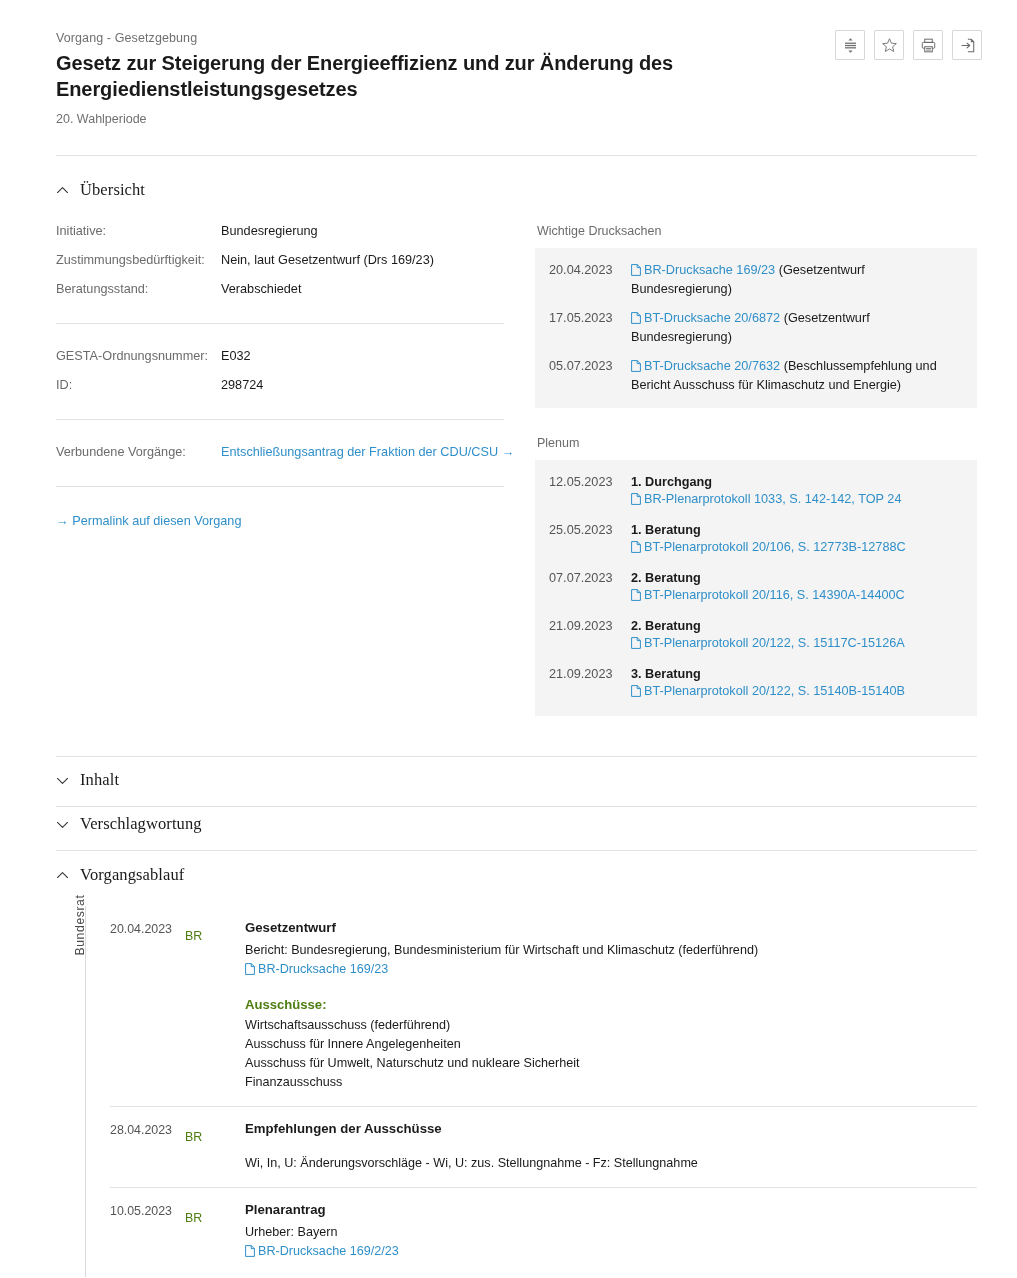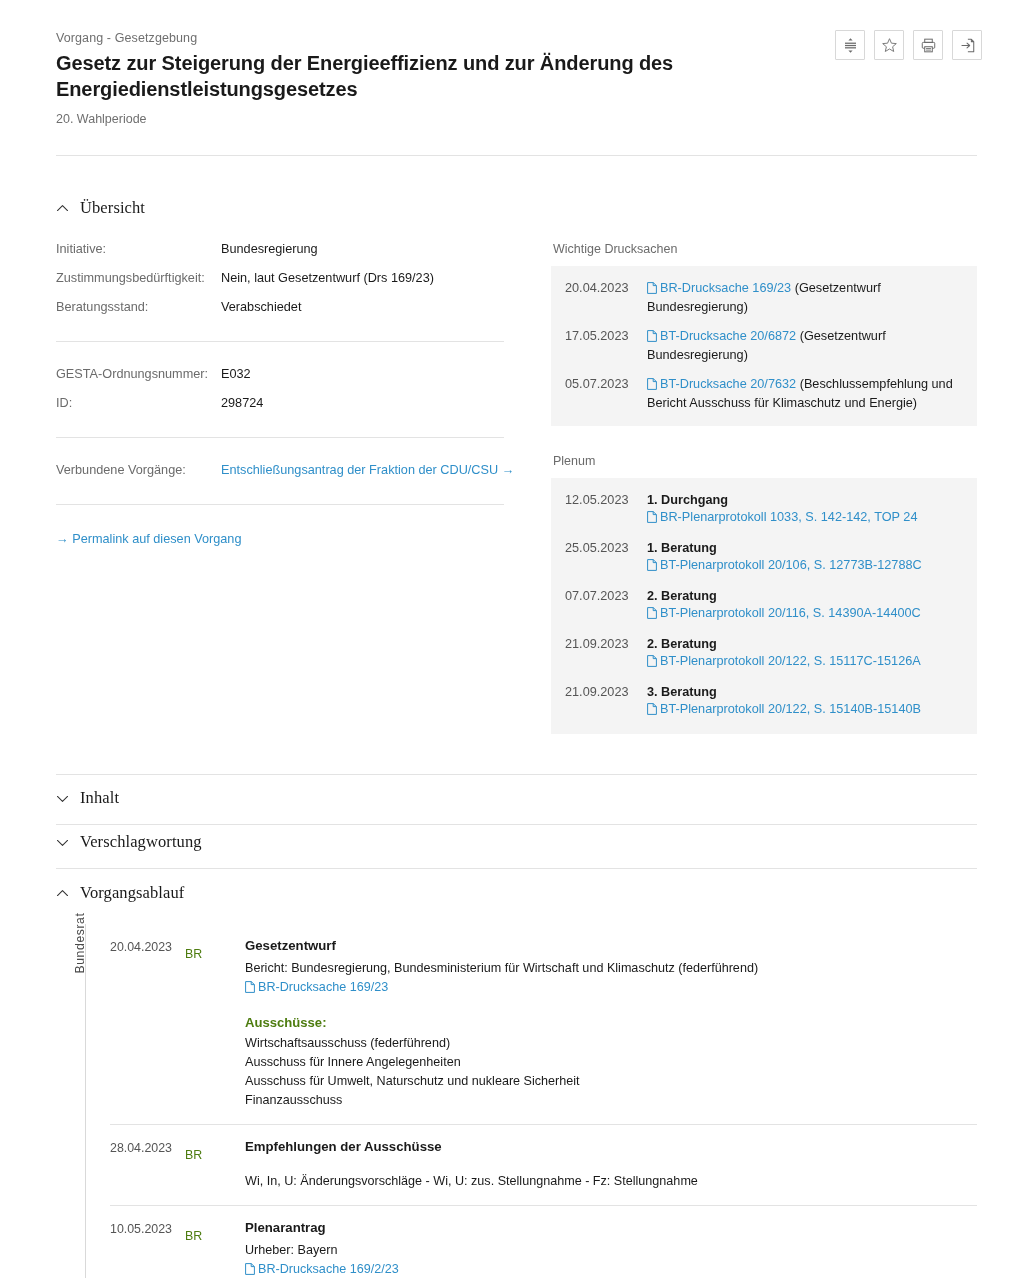--- a/index.html
+++ b/index.html
@@ -98,28 +98,28 @@
     height: 13px;
     flex: 0 0 auto;
     display: block;
   }
   .section-head .sh-label {
     font-family: "Liberation Serif", serif;
     font-size: 16.5px;
     color: #1a1a1a;
     letter-spacing: .1px;
   }
-  .head-overview { margin-top: 35px; text-align: center; }
+  .head-overview { margin-top: 17px; text-align: center; }
 
   
   .overview {
     display: flex;
     padding: 0 40px 0 56px;
     margin-top: 16px;
-    gap: 16px;
+    gap: 0;
   }
   .col-left { width: 474px; flex: 0 0 474px; }
   .col-right { flex: 1 1 auto; padding-left: 5px; }
 
   .kv {
     display: flex;
     font-size: 12.7px;
     line-height: 17px;
     margin-bottom: 12px;
   }

